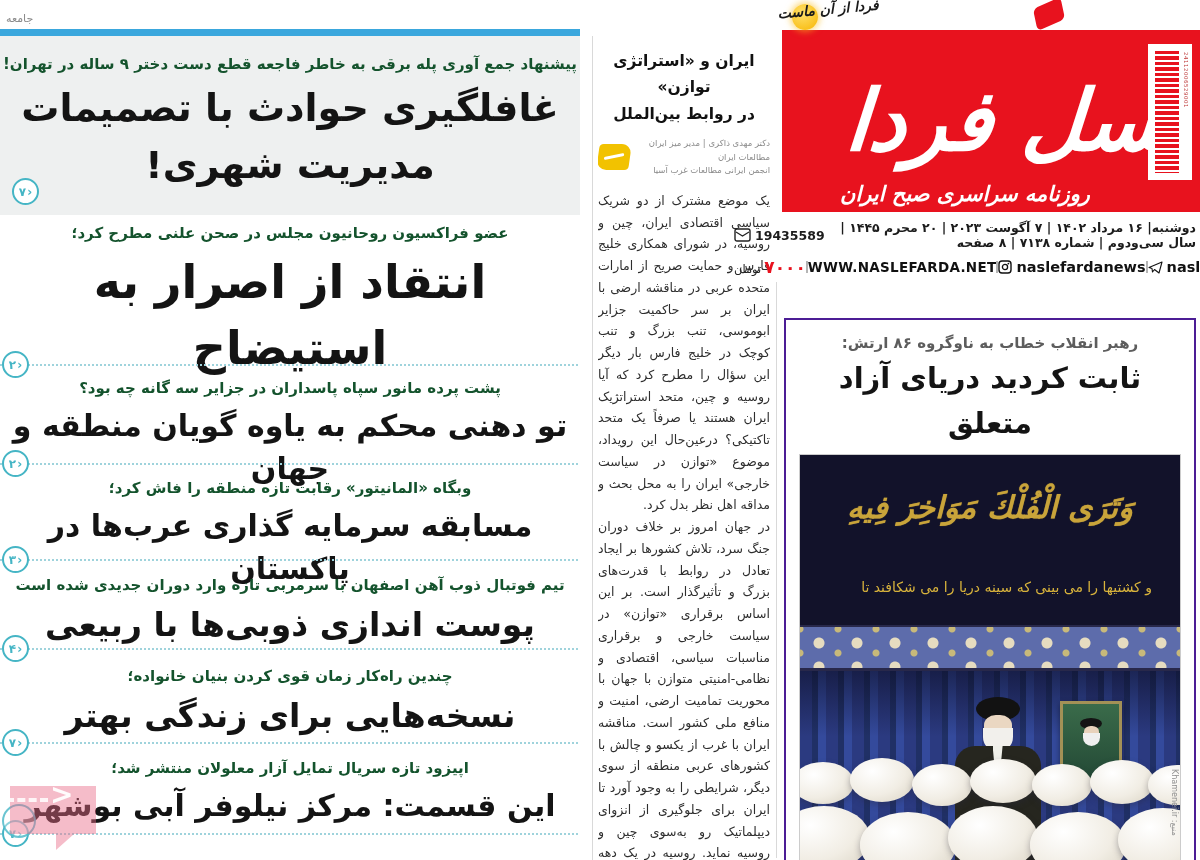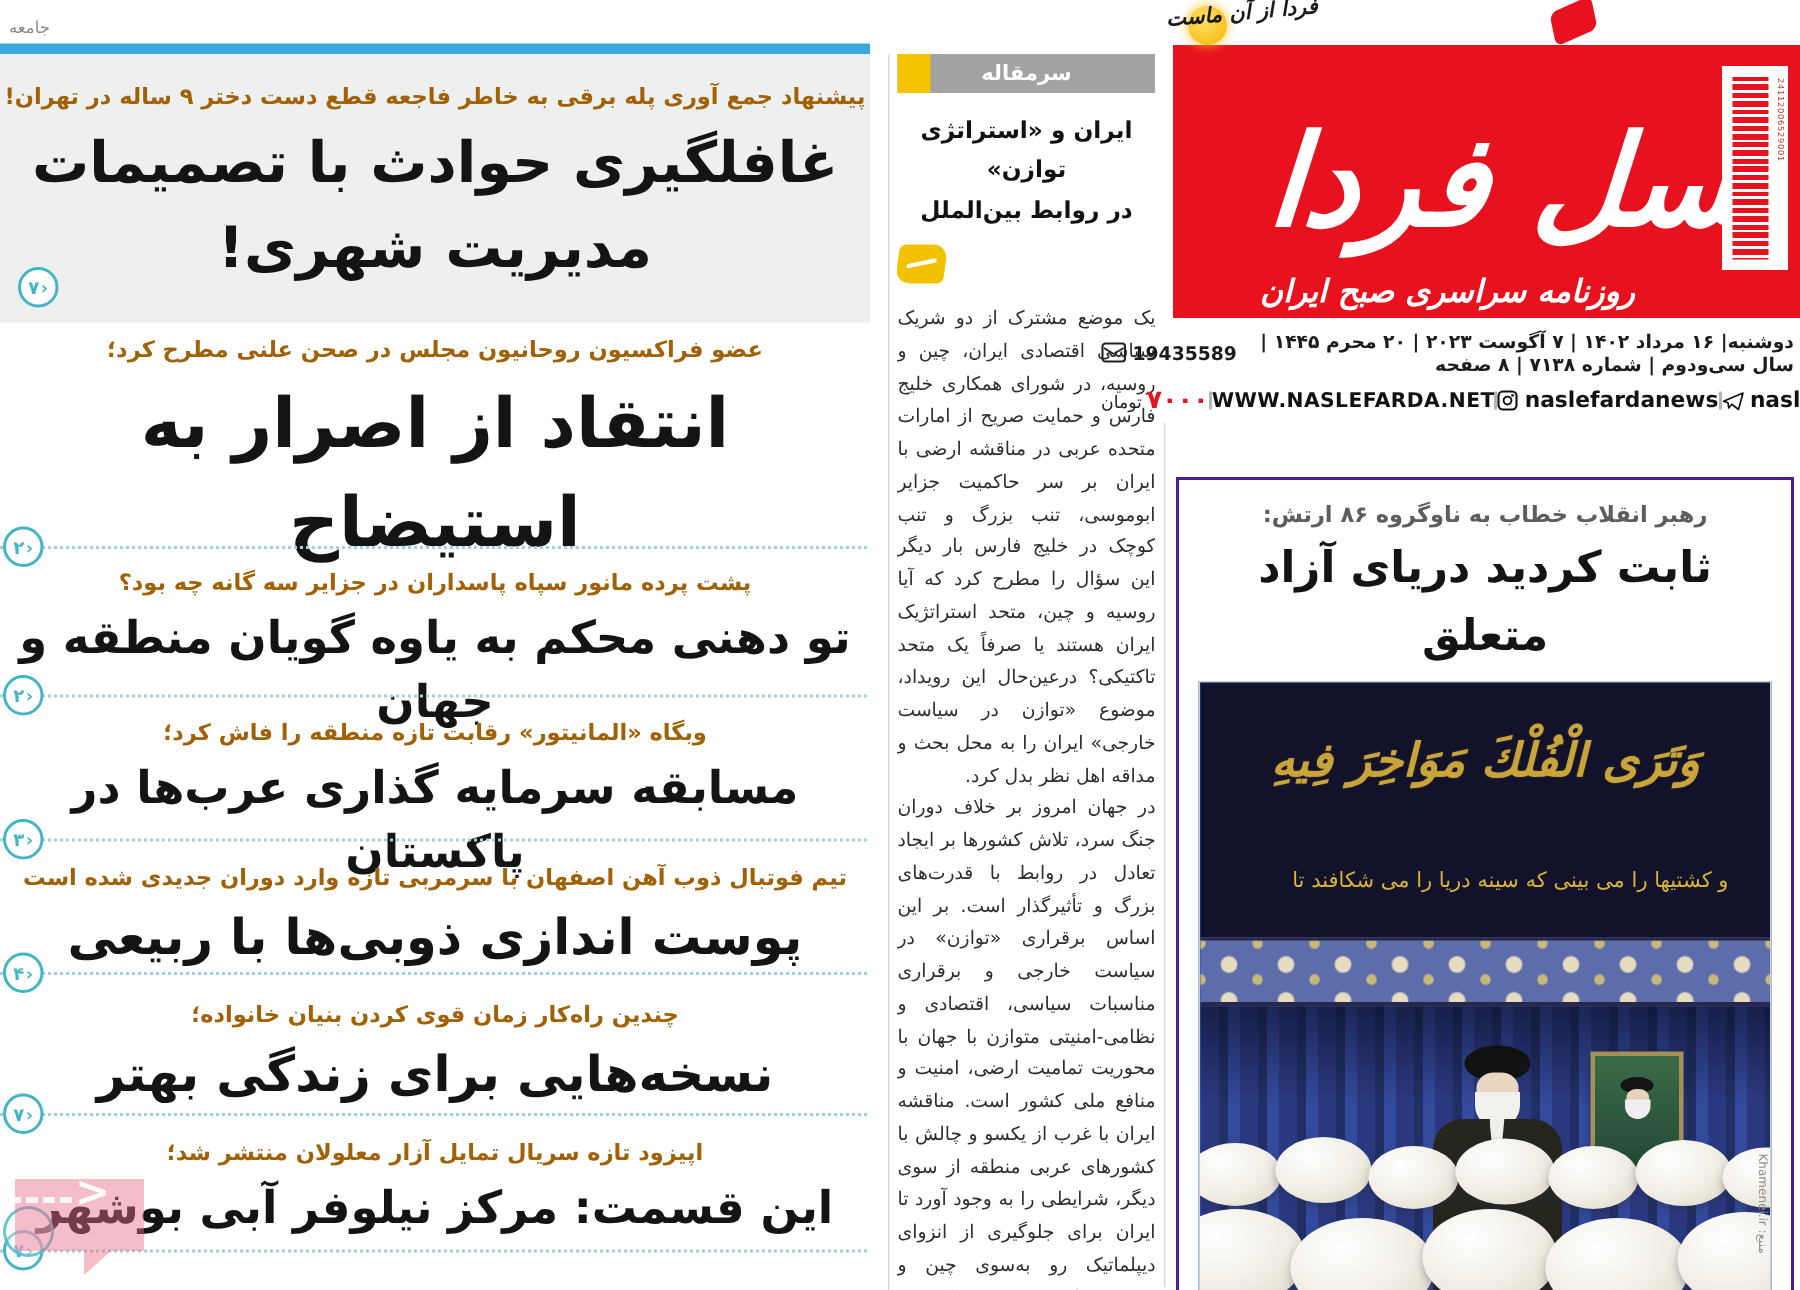--- a/index.html
+++ b/index.html
@@ -9,21 +9,21 @@
   
   .vrule{position:absolute;width:1px;background:#d9d9d9;}
   .vrule1{left:592px;top:36px;height:824px;}
   .vrule2{left:776px;top:282px;height:576px;}
 
   
   .col-left{position:absolute;left:0;top:0;width:588px;height:860px;}
   .section-label{position:absolute;left:6px;top:12px;font-size:11px;color:#8a8a8a;}
   .blue-bar{position:absolute;left:0;top:29px;width:580px;height:7px;background:#3aa7dd;}
   .gray-box{position:absolute;left:0;top:36px;width:580px;height:179px;background:#eef0f0;text-align:center;}
-  .kicker{margin:0;font-size:15px;font-weight:bold;color:#a16207;line-height:1.5;}
+  .kicker{margin:0;font-size:15px;font-weight:bold;color:#14532d;line-height:1.5;}
   .gray-box .kicker{padding-top:17px;}
   .hl{margin:4px 10px 0;font-weight:bold;color:#141414;white-space:pre-line;}
   .hl-top{font-size:38px;line-height:1.5;}
   .story{position:absolute;left:0;width:580px;text-align:center;}
   .hl-xl{font-size:46px;line-height:1.45;letter-spacing:-1px;}
   .hl-md{font-size:30px;line-height:1.45;}
   .hl-lg{font-size:33px;line-height:1.45;}
   .sep{position:absolute;left:0;width:578px;border-top:2px dotted #9fd3dc;}
   .pageref{display:inline-flex;align-items:center;justify-content:center;gap:1px;
     width:27px;height:27px;border:2px solid #45b5c5;border-radius:50%;
@@ -224,28 +224,26 @@
       <span class="wm-circle"></span>
       <span class="wm-body"></span>
       <span class="wm-chev">&gt;</span>
       <span class="wm-dash"></span>
     </div>
   </aside>
 
   <div class="vrule vrule1"></div>
 
   <section class="col-mid">
-    <div class="badge-bar">
-      <span class="ysq"></span>
-      <span>سرمقاله</span>
-    </div>
     <h3 class="ed-title">ایران و «استراتژی توازن»
 در روابط بین‌الملل</h3>
     <div class="ed-byline">
       <span class="ed-logo"></span>
+      <p>دکتر مهدی ذاکری | مدیر میز ایران مطالعات ایران
+انجمن ایرانی مطالعات غرب آسیا</p>
     </div>
     <p class="ed-body">یک موضع مشترک از دو شریک سیاسی اقتصادی ایران، چین و روسیه، در شورای همکاری خلیج فارس و حمایت صریح از امارات متحده عربی در مناقشه ارضی با ایران بر سر حاکمیت جزایر ابوموسی، تنب بزرگ و تنب کوچک در خلیج فارس بار دیگر این سؤال را مطرح کرد که آیا روسیه و چین، متحد استراتژیک ایران هستند یا صرفاً یک متحد تاکتیکی؟ درعین‌حال این رویداد، موضوع «توازن در سیاست خارجی» ایران را به محل بحث و مداقه اهل نظر بدل کرد.
 در جهان امروز بر خلاف دوران جنگ سرد، تلاش کشورها بر ایجاد تعادل در روابط با قدرت‌های بزرگ و تأثیرگذار است. بر این اساس برقراری «توازن» در سیاست خارجی و برقراری مناسبات سیاسی، اقتصادی و نظامی-امنیتی متوازن با جهان با محوریت تمامیت ارضی، امنیت و منافع ملی کشور است. مناقشه ایران با غرب از یکسو و چالش با کشورهای عربی منطقه از سوی دیگر، شرایطی را به وجود آورد تا ایران برای جلوگیری از انزوای دیپلماتیک رو به‌سوی چین و روسیه نماید. روسیه در یک دهه اخیر به متحد اساسی برای ایران بدل شده است؛ دو کشور تحت تحریم به‌واسطه طردشده از سوی غرب متحد شده‌اند و هر دو تمایل به ایجاد جهانی چندقطبی قادر به رقابت با نظم جهانی آمریکا دارند. تقویت مشارکت اقتصادی و نظامی دو کشور از زمان حمله روسیه به اوکراین، این اتحاد ایدئولوژیک را که برای ایران بخشی از استراتژی «نگاه به شرق» و تقویت روابط با همسایگان مختلف آسیایی است، تقویت کرده است. چین هم به‌واسطه رقابت اقتصادی گسترده</p>
   </section>
 
   <div class="vrule vrule2"></div>
 
   <section class="col-right">
 
     <div class="slogan-wrap">

